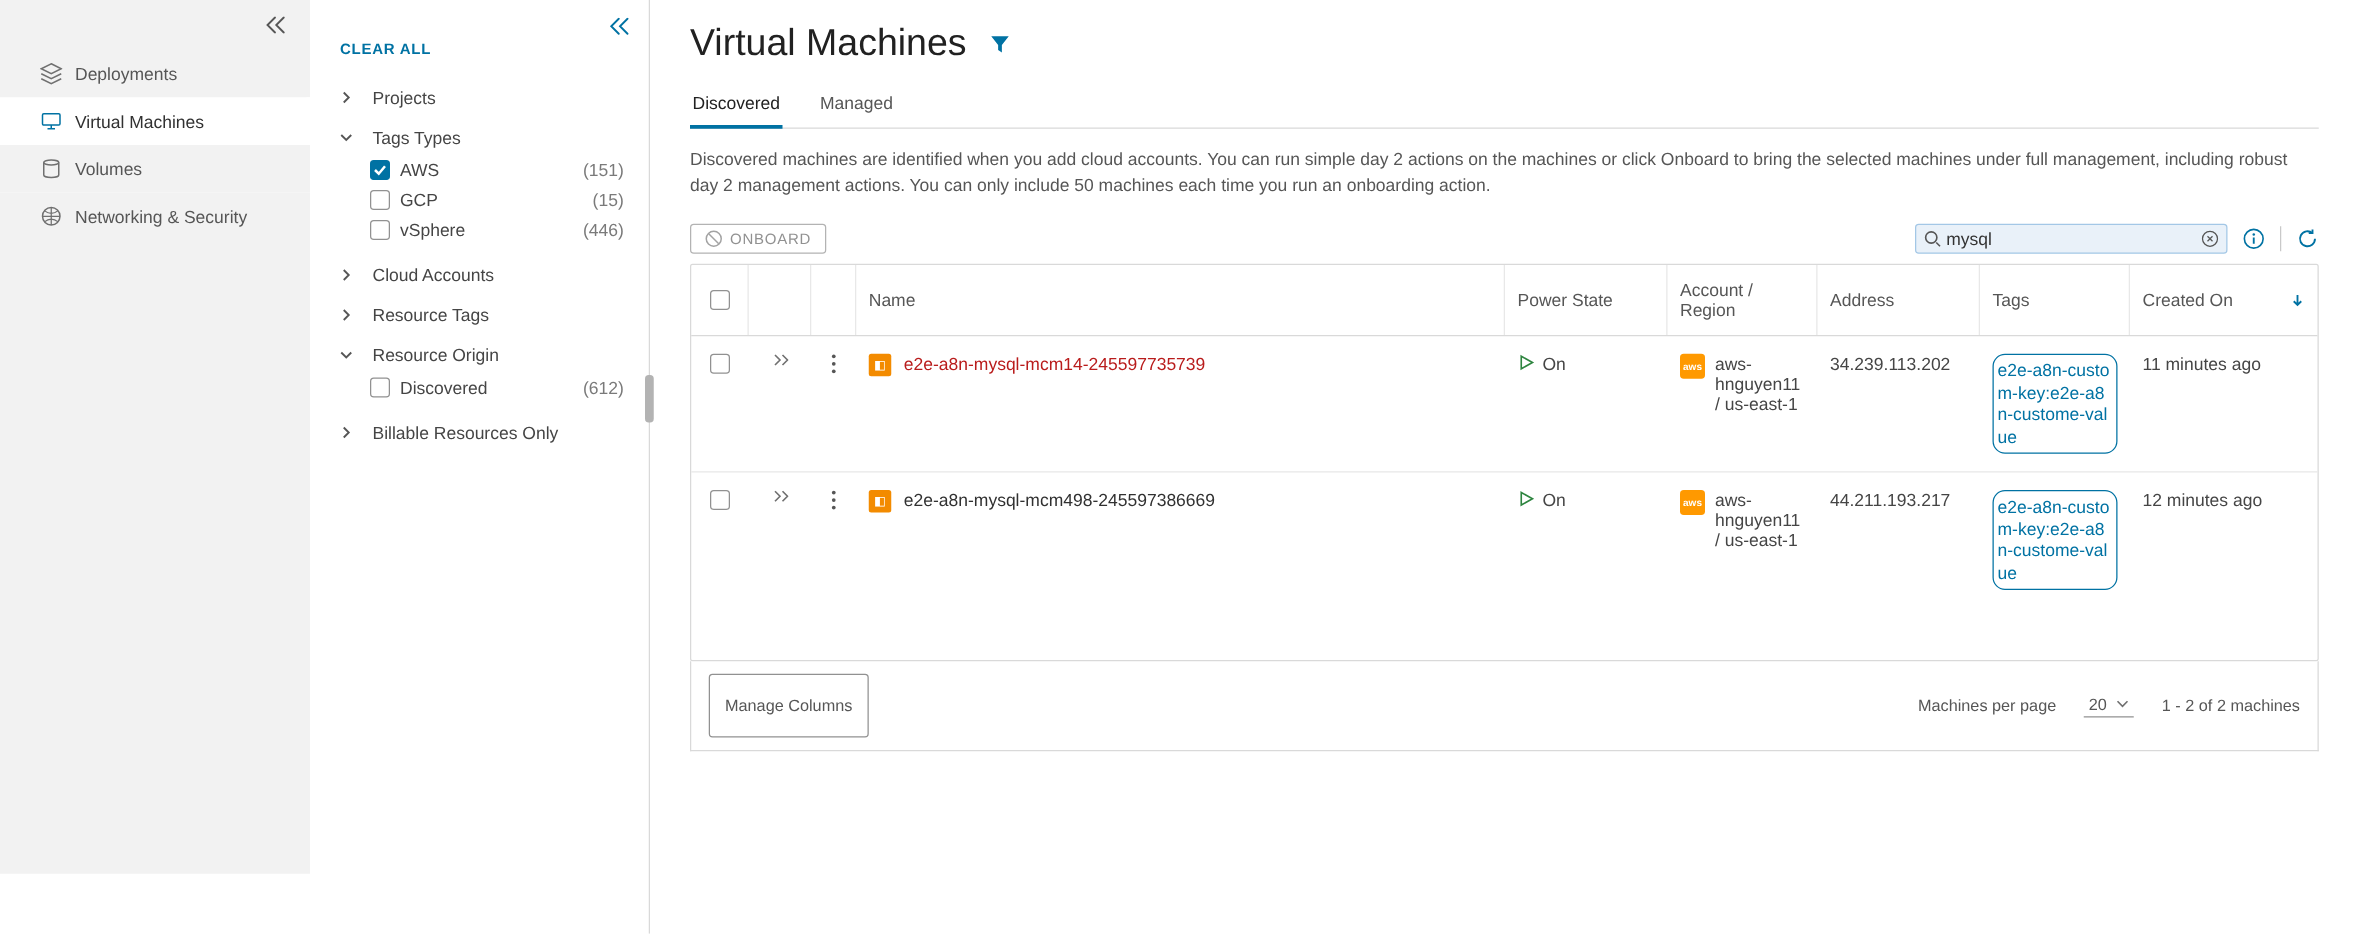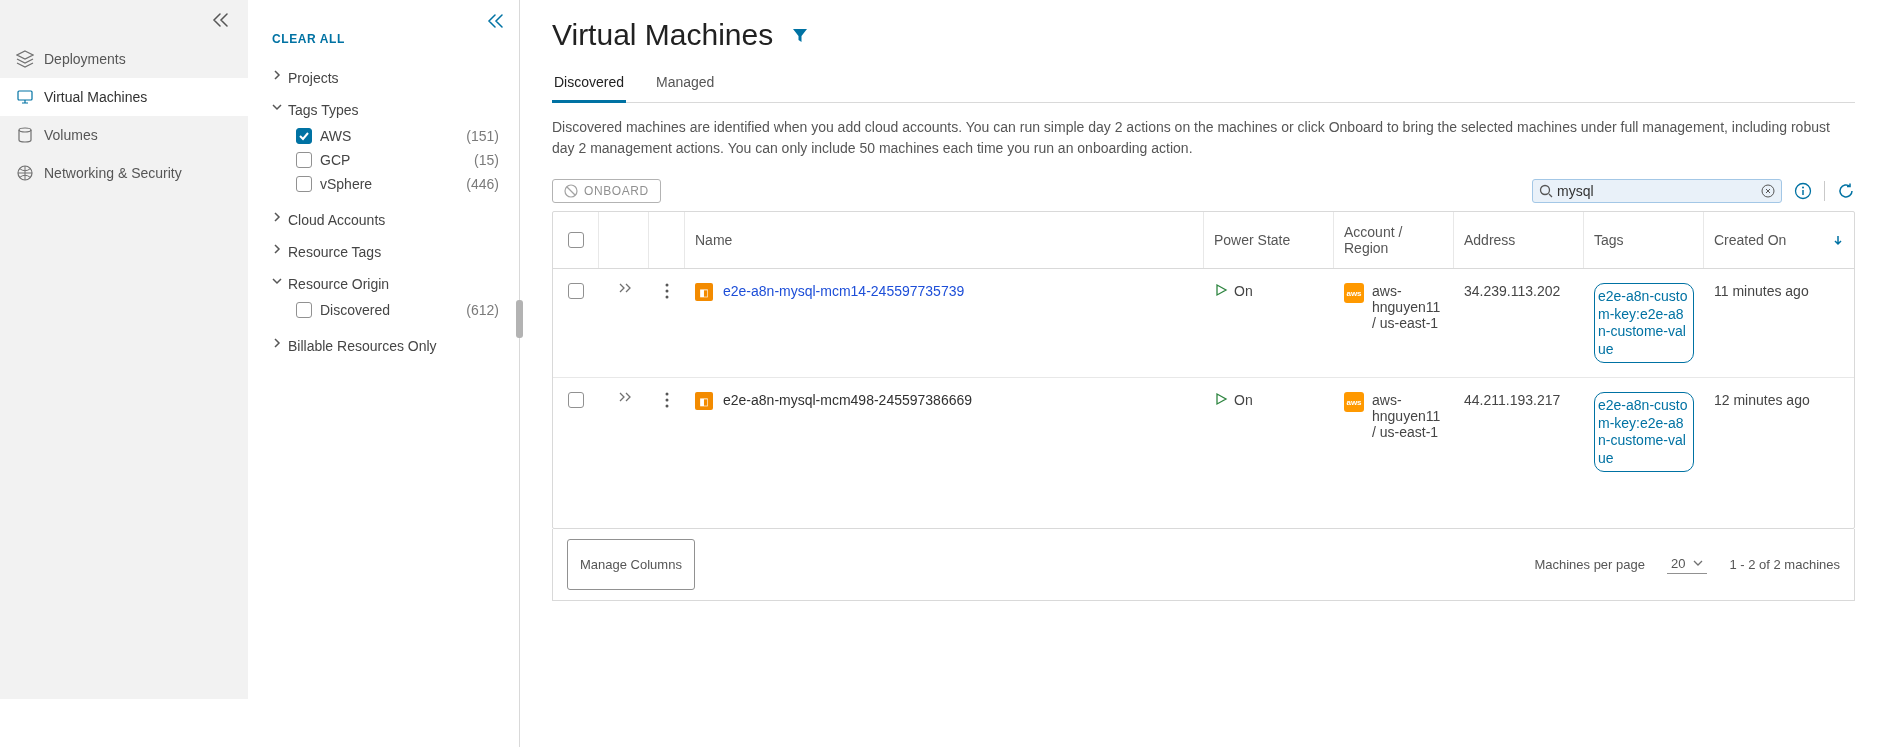--- a/index.html
+++ b/index.html
@@ -3,30 +3,30 @@
 <meta charset="utf-8">
 <style>
   * { box-sizing: border-box; }
   html, body { margin:0; padding:0; font-family: "Segoe UI", "Helvetica Neue", Arial, sans-serif; font-size:14px; color:#454545; height:100%; background:#fff; }
   .app { display:flex; height:747px; width:1883px; }
   
   
   .nav { width:248px; background:#fff; border-right:0; flex-shrink:0; }
   .nav-top { height:40px; display:flex; justify-content:flex-end; align-items:center; padding-right:18px; background:#f2f2f2;}
   .chevrons { cursor:pointer; }
-  .nav-item { display:flex; align-items:center; gap:10px; padding:10px 16px; cursor:pointer; color:#565656; background:#f2f2f2; }
+  .nav-item { display:flex; align-items:center; gap:10px; padding:10px 32px; cursor:pointer; color:#565656; background:#f2f2f2; }
   .nav-item.active { background:#fff; color:#313131; font-weight:400; border-right:3px solid #fff; position:relative; }
   .nav-rest { background:#f2f2f2; height:calc(100% - 40px - 5*40px);}
   
   
   .filters { width:272px; border-right:1px solid #d9d9d9; flex-shrink:0; position:relative; padding-top:14px;}
   .filters-collapse { position:absolute; top:14px; right:14px; color:#0072a3; cursor:pointer;}
   .clear-all { color:#0072a3; font-size:12px; letter-spacing:0.05em; font-weight:600; padding:18px 24px 16px 24px; cursor:pointer; }
   .fsection { padding: 8px 20px 8px 24px; }
-  .fhead { display:flex; align-items:flex-start; gap:6px; font-size:14px; cursor:pointer; color:#454545;}
+  .fhead { display:flex; align-items:center; gap:16px; font-size:14px; cursor:pointer; color:#454545;}
   .fchildren { padding:6px 0 0 24px; }
   .frow { display:flex; align-items:center; justify-content:space-between; padding:4px 0; cursor:pointer;}
   .frow-left { display:flex; align-items:center; gap:8px; }
   .checkbox { width:16px; height:16px; border:1px solid #919191; border-radius:3px; display:inline-flex; align-items:center; justify-content:center; background:#fff;}
   .checkbox.checked { background:#0072a3; border-color:#0072a3; color:#fff; }
   .count { color:#7a7a7a; }
   .scroll-indicator { position:absolute; right:-4px; top:300px; width:7px; height:38px; background:#b3b3b3; border-radius:3px;}
   
   
   .main { flex:1; padding: 18px 28px 0 32px; overflow:hidden; min-width:0;}
@@ -336,21 +336,21 @@
               <span class="kebab">
                 <svg width="4" height="16" viewBox="0 0 4 16">
                   <circle cx="2" cy="2" r="1.5" fill="#565656"></circle>
                   <circle cx="2" cy="8" r="1.5" fill="#565656"></circle>
                   <circle cx="2" cy="14" r="1.5" fill="#565656"></circle>
                 </svg>
               </span>
             </div>
           <div class="td col-name">
             <span class="vm-icon">◧</span>
-            <span style="color:#1d4ed8;">e2e-a8n-mysql-mcm14-245597735739</span>
+            <span style="color:#b91c1c;">e2e-a8n-mysql-mcm14-245597735739</span>
           </div>
           <div class="td col-power">
             <span class="play">
                 <svg width="14" height="14" viewBox="0 0 14 14">
                   <path d="M3 2 L12 7 L3 12 Z" stroke="#2e8540" stroke-width="1.3" fill="none"></path>
                 </svg>
               </span>
             <span style="margin-left:6px;">On</span>
           </div>
           <div class="td col-acct">

